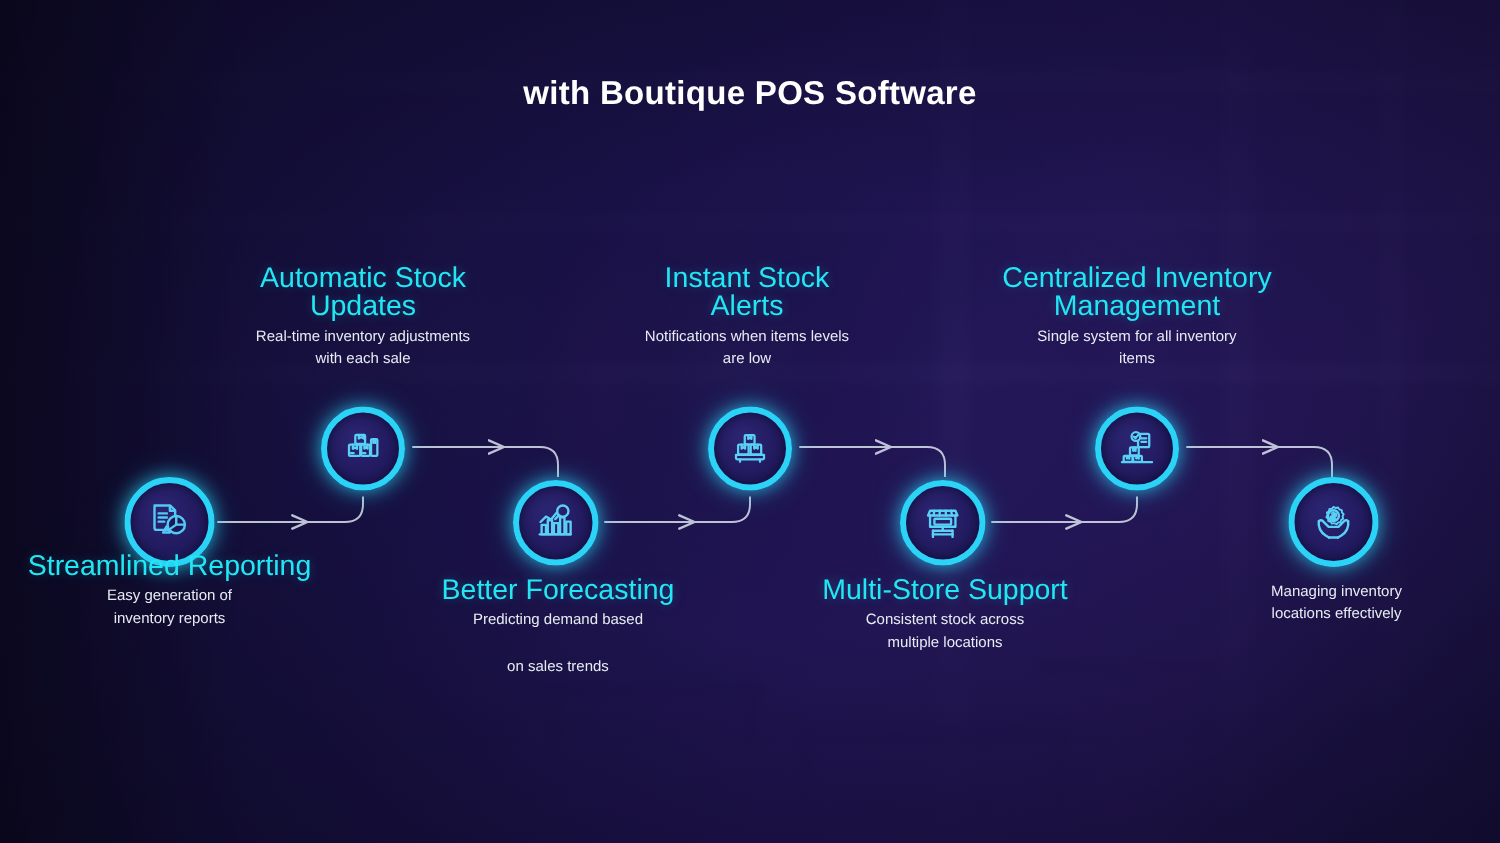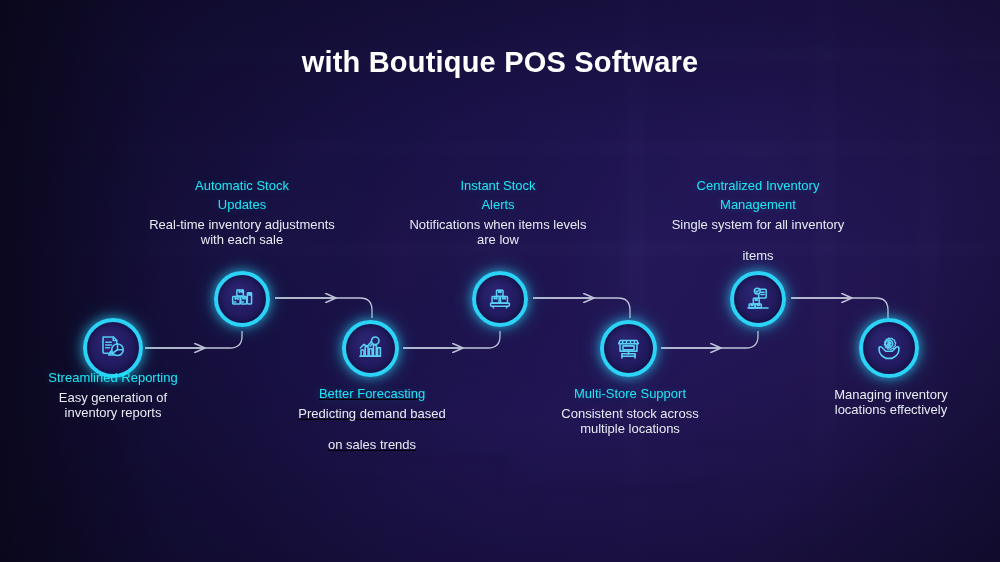--- a/index.html
+++ b/index.html
@@ -58,40 +58,40 @@
       linear-gradient(90deg, rgba(10,7,28,0.80) 0%, rgba(10,7,28,0.10) 16%, rgba(0,0,0,0) 40%);
   }
 
   
   .header { position:absolute; left:0; right:0; top:44px; text-align:center; }
   .title-line1 {
     font-size:29px; font-weight:bold; color:#22e9f5; letter-spacing:0.2px; line-height:36px;
     text-shadow:0 0 14px rgba(34,233,245,0.30);
   }
   .title-line2 {
-    font-size:29px; font-weight:bold; color:#ffffff; letter-spacing:0.2px; line-height:36px;
+    font-size:22px; font-weight:bold; color:#ffffff; letter-spacing:0.2px; line-height:36px;
   }
 
   
   .node { position:absolute; }
   .circ {
     position:absolute; border-radius:50%;
     background:radial-gradient(circle at 38% 32%, #2b2470 0%, #231c62 55%, #1d1756 100%);
     border:4px solid #2bd3f7;
     box-shadow:0 0 11px rgba(43,211,247,0.70), 0 0 22px rgba(43,211,247,0.30), inset 0 0 8px rgba(10,8,40,0.8);
     display:flex; align-items:center; justify-content:center;
   }
   .circ svg { display:block; }
 
   .lbl { position:absolute; text-align:center; }
   .lbl-title {
-    color:#21e6f4; font-size:13px; line-height:19px; font-weight:400;
+    color:#21e6f4; font-size:19px; line-height:19px; font-weight:400;
     text-shadow:0 0 8px rgba(33,230,244,0.25);
   }
-  .lbl-desc { color:#e7ecf4; font-size:13px; line-height:15px; margin-top:3px; }
+  .lbl-desc { color:#e7ecf4; font-size:10px; line-height:15px; margin-top:3px; }
 
   
   #connectors { position:absolute; inset:0; pointer-events:none; }
 </style>
 </head>
 <body>
 
 <div id="stage">
 
   <div class="bg-photo"></div>
@@ -185,21 +185,21 @@
         <rect x="4.2" y="13.2" width="2.4" height="5.2"></rect>
         <rect x="7.6" y="10.6" width="2.4" height="7.8"></rect>
         <rect x="11" y="12.2" width="2.4" height="6.2"></rect>
         <rect x="14.4" y="9" width="2.4" height="9.4"></rect>
         <rect x="17.8" y="11.4" width="2.4" height="7"></rect>
         <path d="M3.6 11.6 L6.6 8.6 L9.4 10.2 L12.6 6.4"></path>
         <circle cx="15.9" cy="5.6" r="3.1"></circle>
         <path d="M13.7 7.9 L11.7 10"></path>
       </svg>
     </div>
-    <div class="lbl" style="left:262px; top:384px; width:220px;text-decoration:underline;">
+    <div class="lbl" style="left:262px; top:384px; width:220px;">
       <div class="lbl-title">Better Forecasting</div>
       <div class="lbl-desc">Predicting demand based</div>
       <div class="lbl-desc" style="margin-top:16px">on sales trends</div>
     </div>
   </div>
 
   <div class="node">
     <div class="lbl" style="left:388px; top:176px; width:220px;">
       <div class="lbl-title">Instant Stock</div>
       <div class="lbl-title">Alerts</div>
@@ -239,21 +239,21 @@
       <div class="lbl-desc">Consistent stock across</div>
       <div class="lbl-desc" style="margin-top:0">multiple locations</div>
     </div>
   </div>
 
   <div class="node">
     <div class="lbl" style="left:648px; top:176px; width:220px;">
       <div class="lbl-title">Centralized Inventory</div>
       <div class="lbl-title">Management</div>
       <div class="lbl-desc">Single system for all inventory</div>
-      <div class="lbl-desc" style="margin-top:16px">items</div>
+      <div class="lbl-desc" style="margin-top:0">items</div>
     </div>
     <div class="circ" style="left:730px; top:271px; width:56px; height:56px;">
       <svg width="28" height="28" viewBox="0 0 24 24" fill="none" stroke="#5ad0f7" stroke-width="1.3" stroke-linecap="round" stroke-linejoin="round">
         <rect x="12.6" y="3.6" width="6.4" height="7.6" rx="0.8"></rect>
         <path d="M14.5 6.2h2.8M14.5 8.2h2.8"></path>
         <circle cx="11.4" cy="5.2" r="2.5" fill="#1d1756"></circle>
         <path d="M10.2 5.2 L11.1 6.1 L12.7 4.3"></path>
         <rect x="8" y="11.4" width="5" height="4.6" rx="0.5"></rect>
         <path d="M9.8 11.4v1.9l0.7-0.6 0.7 0.6v-1.9"></path>
         <rect x="4.4" y="16.2" width="5" height="3.4" rx="0.5"></rect>

